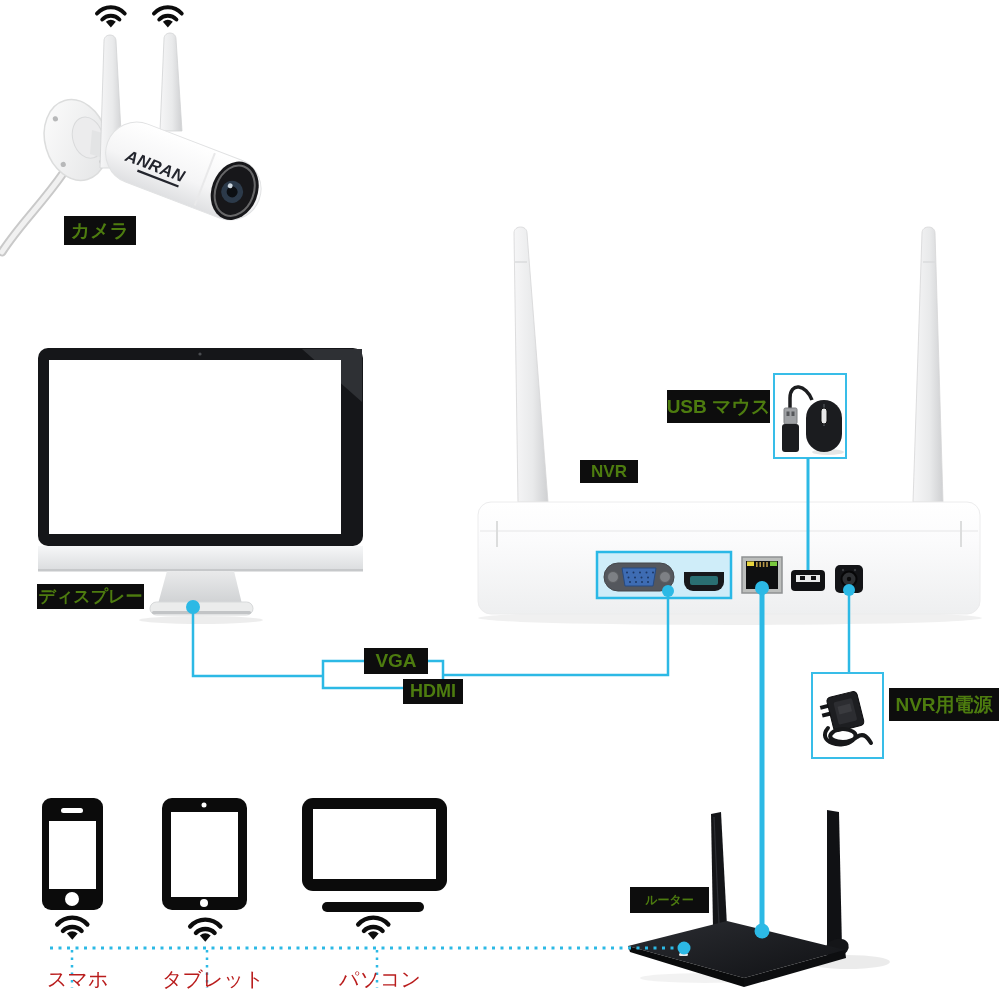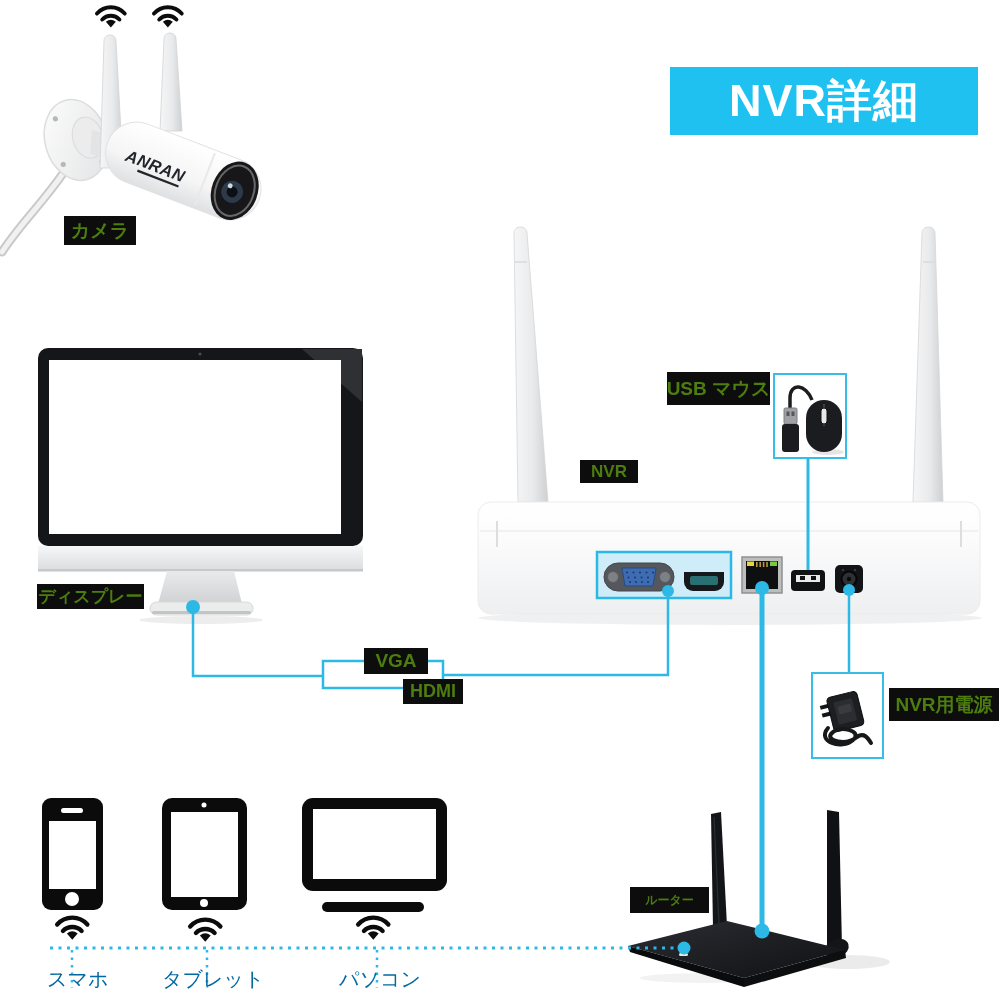--- a/index.html
+++ b/index.html
@@ -3,21 +3,21 @@
 <meta charset="utf-8">
 <style>
   html,body{margin:0;padding:0;background:#fff;}
   #stage{position:relative;width:1000px;height:993px;background:#fff;overflow:hidden;
          font-family:"Liberation Sans",sans-serif;}
   #art{position:absolute;left:0;top:0;z-index:1;}
   .tag{position:absolute;z-index:3;background:#0d0d0d;color:#4d7c0f;font-weight:bold;
        display:flex;align-items:center;justify-content:center;white-space:nowrap;}
   .banner{position:absolute;z-index:3;background:#1ec1f0;color:#fff;font-weight:bold;
           display:flex;align-items:center;justify-content:center;letter-spacing:1px;}
-  .devlabel{position:absolute;z-index:3;color:#0369a1;font-size:20px;white-space:nowrap;}
+  .devlabel{position:absolute;z-index:3;color:#b91c1c;font-size:20px;white-space:nowrap;}
 </style>
 </head>
 <body>
 
 <div id="stage">
 
 <svg id="art" width="1000" height="993" viewBox="0 0 1000 993">
   <defs>
     <linearGradient id="gAnt" x1="0" y1="0" x2="1" y2="0">
       <stop offset="0" stop-color="#f6f6f7"></stop>
@@ -240,29 +240,28 @@
   <g fill="#2cb9e5">
     <circle cx="193" cy="607" r="7"></circle>
     <circle cx="668" cy="591" r="6"></circle>
     <circle cx="762" cy="588" r="7"></circle>
     <circle cx="762" cy="931" r="7.5"></circle>
     <circle cx="849" cy="590" r="6"></circle>
     <circle cx="684" cy="948" r="6.5"></circle>
   </g>
 </svg>
 
-<div class="banner" style="left:670px;top:67px;width:308px;height:68px;font-size:45px;">NVR詳細</div>
 
 <div class="tag" style="left:64px;top:216px;width:72px;height:29px;font-size:19px;">カメラ</div>
 
 <div class="tag" style="left:37px;top:584px;width:107px;height:25px;font-size:17px;">ディスプレー</div>
 
 <div class="tag" style="left:580px;top:460px;width:58px;height:23px;font-size:17px;">NVR</div>
 
-<div class="tag" style="left:667px;top:372px;width:103px;height:33px;font-size:19px;">USB マウス</div>
+<div class="tag" style="left:667px;top:390px;width:103px;height:33px;font-size:19px;">USB マウス</div>
 
 <div class="tag" style="left:364px;top:648px;width:64px;height:26px;font-size:19px;">VGA</div>
 
 <div class="tag" style="left:355px;top:679px;width:60px;height:25px;font-size:18px;margin-left:48px;">HDMI</div>
 
 <div class="tag" style="left:889px;top:688px;width:110px;height:33px;font-size:19px;">NVR用電源</div>
 
 <div class="tag" style="left:630px;top:887px;width:79px;height:26px;font-size:12px;">ルーター</div>
 
 <div class="devlabel" style="left:47px;top:966px;">スマホ</div>

